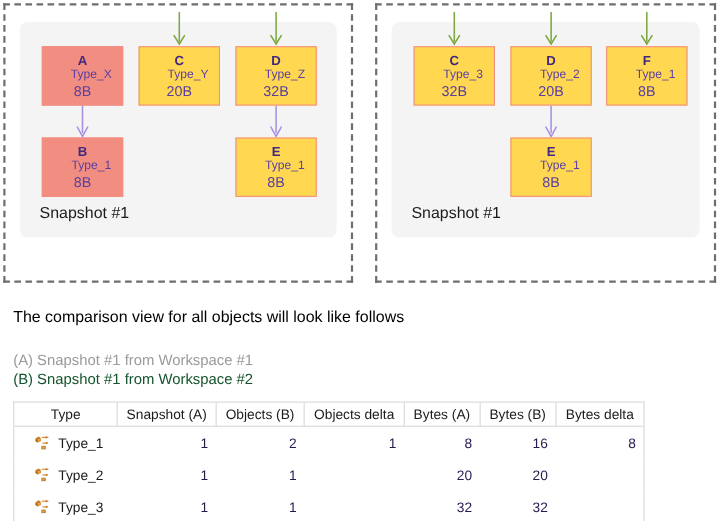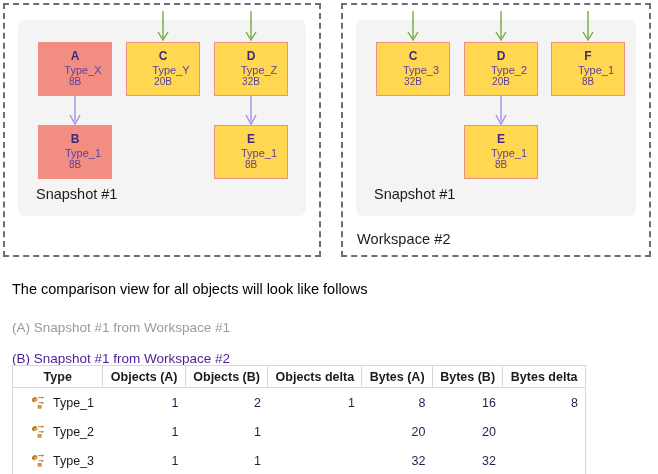--- a/index.html
+++ b/index.html
@@ -85,21 +85,21 @@
     margin-bottom: 2px;
     color: #42297f;
   }
   .obj-type {
     font-size: 11px;
     color: #5a3fa0;
     margin-bottom: 1px;
     margin-left: 16px;
   }
   .obj-size {
-    font-size: 10px;
+    font-size: 13px;
     color: #5a3fa0;
   }
 
   
   .arrow-svg {
     position: absolute;
     overflow: visible;
     pointer-events: none;
   }
 
@@ -117,40 +117,40 @@
     left: 12px;
     top: 320px;
     font-size: 13.5px;
     color: #9a9a9a;
     white-space: nowrap;
     text-align: center;
   }
   #legend-b {
     position: absolute;
     left: 12px;
-    top: 351px;
+    top: 337px;
     font-size: 13.5px;
-    color: #4c1d95;
+    color: #14532d;
     white-space: nowrap;
   }
 
   
   #comparison-table {
     position: absolute;
     left: 12px;
     top: 365px;
     width: 574px;
     border: 1px solid #d8d8d8;
     border-collapse: collapse;
     background: #ffffff;
     font-size: 12.5px;
     color: #1b1b1b;
   }
   #comparison-table th {
-    font-weight: bold;
+    font-weight: normal;
     border-bottom: 1px solid #d8d8d8;
     border-right: 1px solid #d8d8d8;
     padding: 4px 7px 3px 7px;
     text-align: center;
     color: #1b1b1b;
     background: #ffffff;
     white-space: nowrap;
   }
   #comparison-table th:last-child { border-right: none; }
   #comparison-table td {
@@ -284,32 +284,31 @@
     <span class="obj-type">Type_1</span>
     <span class="obj-size">8B</span>
   </div>
 
   <div class="obj-box yellow" style="left:121px; top:120px;">
     <span class="obj-name">E</span>
     <span class="obj-type">Type_1</span>
     <span class="obj-size">8B</span>
   </div>
 
-  <div class="workspace-label">Workspace #2</div>
 </div>
 
 <div id="explanation">The comparison view for all objects will look like follows</div>
 <div id="legend-a">(A) Snapshot #1 from Workspace #1</div>
 <div id="legend-b">(B) Snapshot #1 from Workspace #2</div>
 
 <table id="comparison-table">
   <thead>
     <tr>
       <th class="col-type">Type</th>
-      <th class="col-objects">Objects (A)</th>
+      <th class="col-objects">Snapshot (A)</th>
       <th class="col-objects">Objects (B)</th>
       <th class="col-delta">Objects delta</th>
       <th class="col-bytes">Bytes (A)</th>
       <th class="col-bytes">Bytes (B)</th>
       <th class="col-bdelta">Bytes delta</th>
     </tr>
   </thead>
   <tbody>
     <tr>
       <td class="type-cell">

